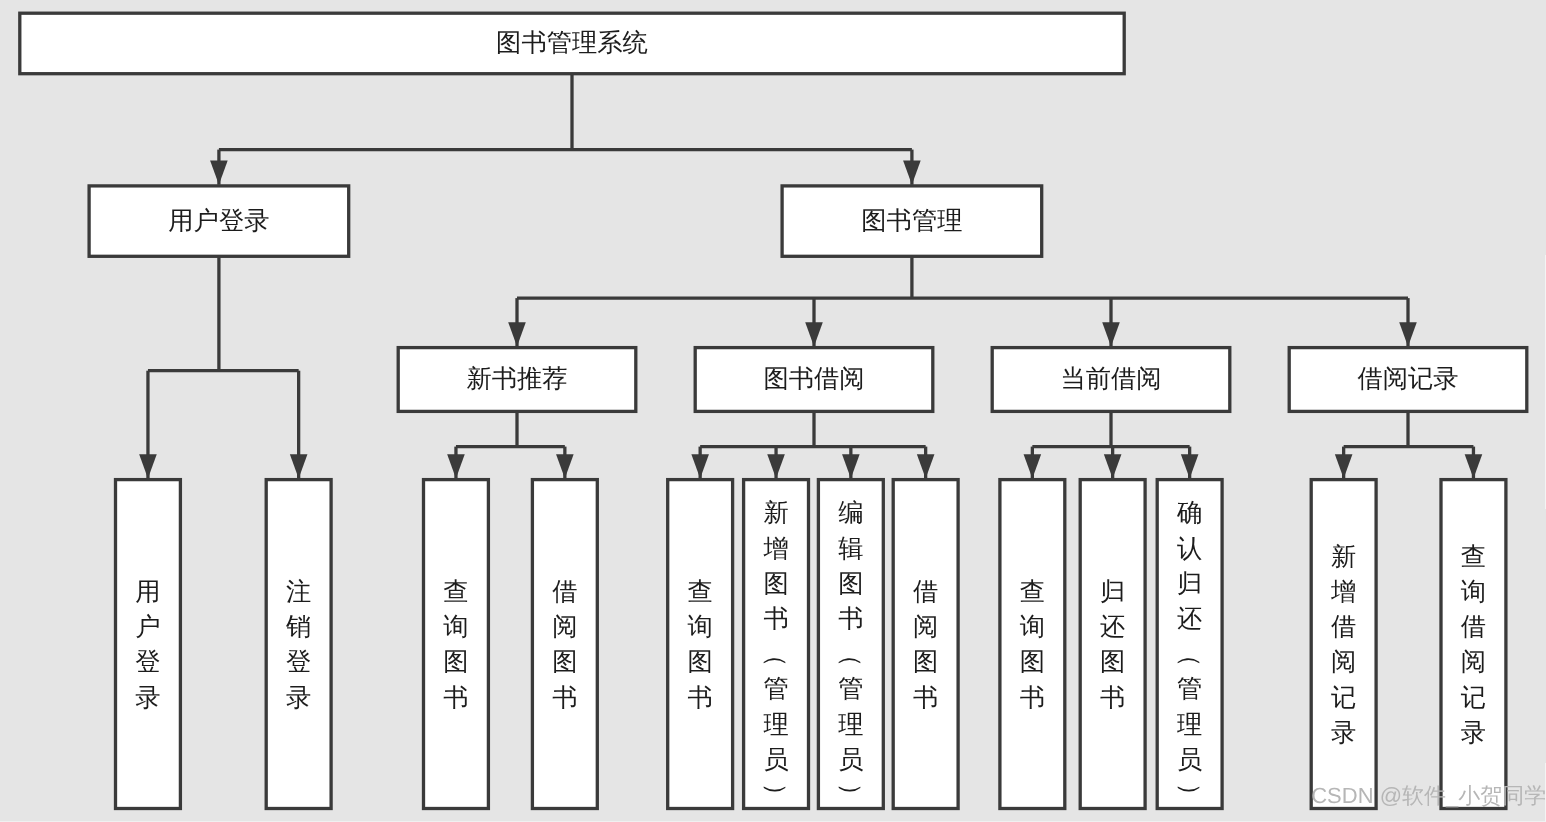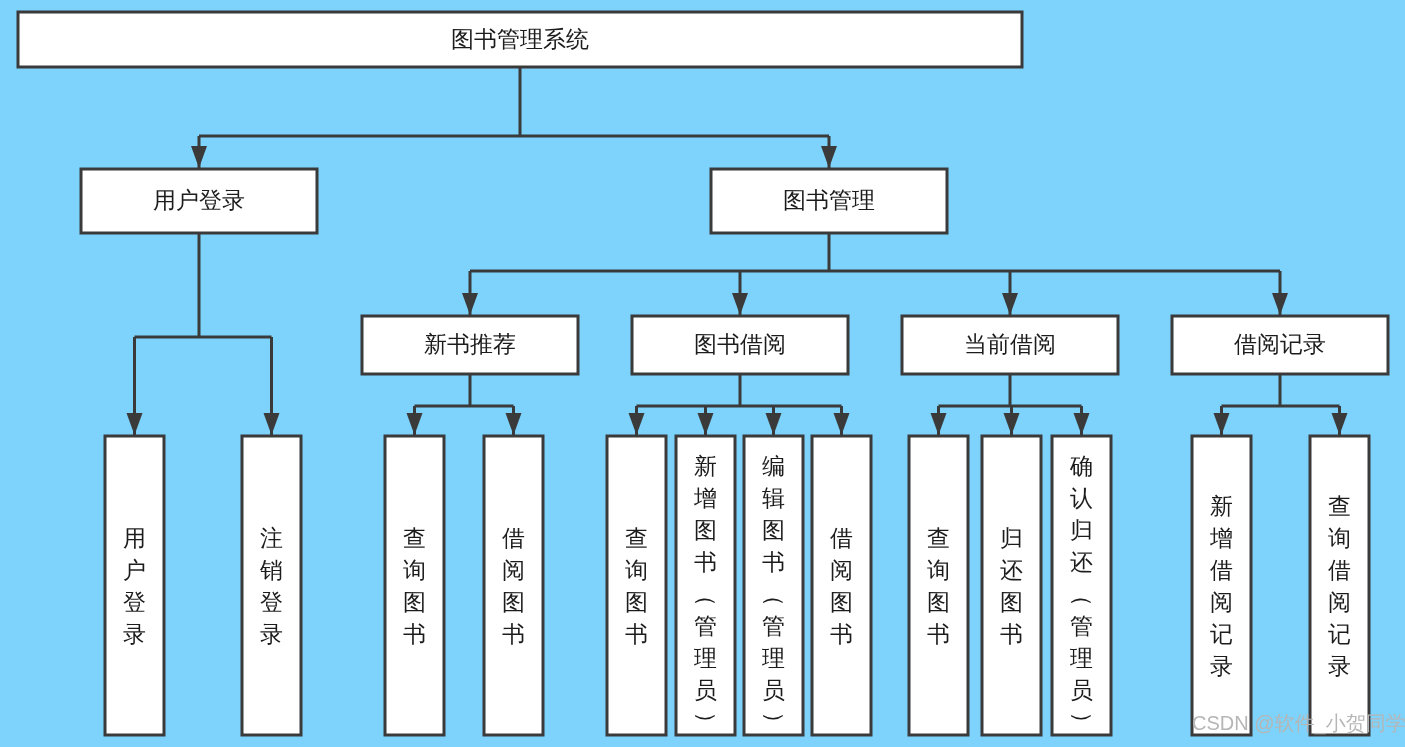--- a/index.html
+++ b/index.html
@@ -7,21 +7,21 @@
     padding: 0;
     background: #ffffff;
   }
   body {
     font-family: "Liberation Sans", "DejaVu Sans", sans-serif;
   }
   #diagram-root {
     position: relative;
     width: 1405px;
     height: 747px;
-    background: #7dd3fc;
+    background: #e5e5e5;
     overflow: hidden;
   }
   svg#tree-svg {
     position: absolute;
     left: 0;
     top: 0;
     width: 1405px;
     height: 747px;
   }
   .node-box {

